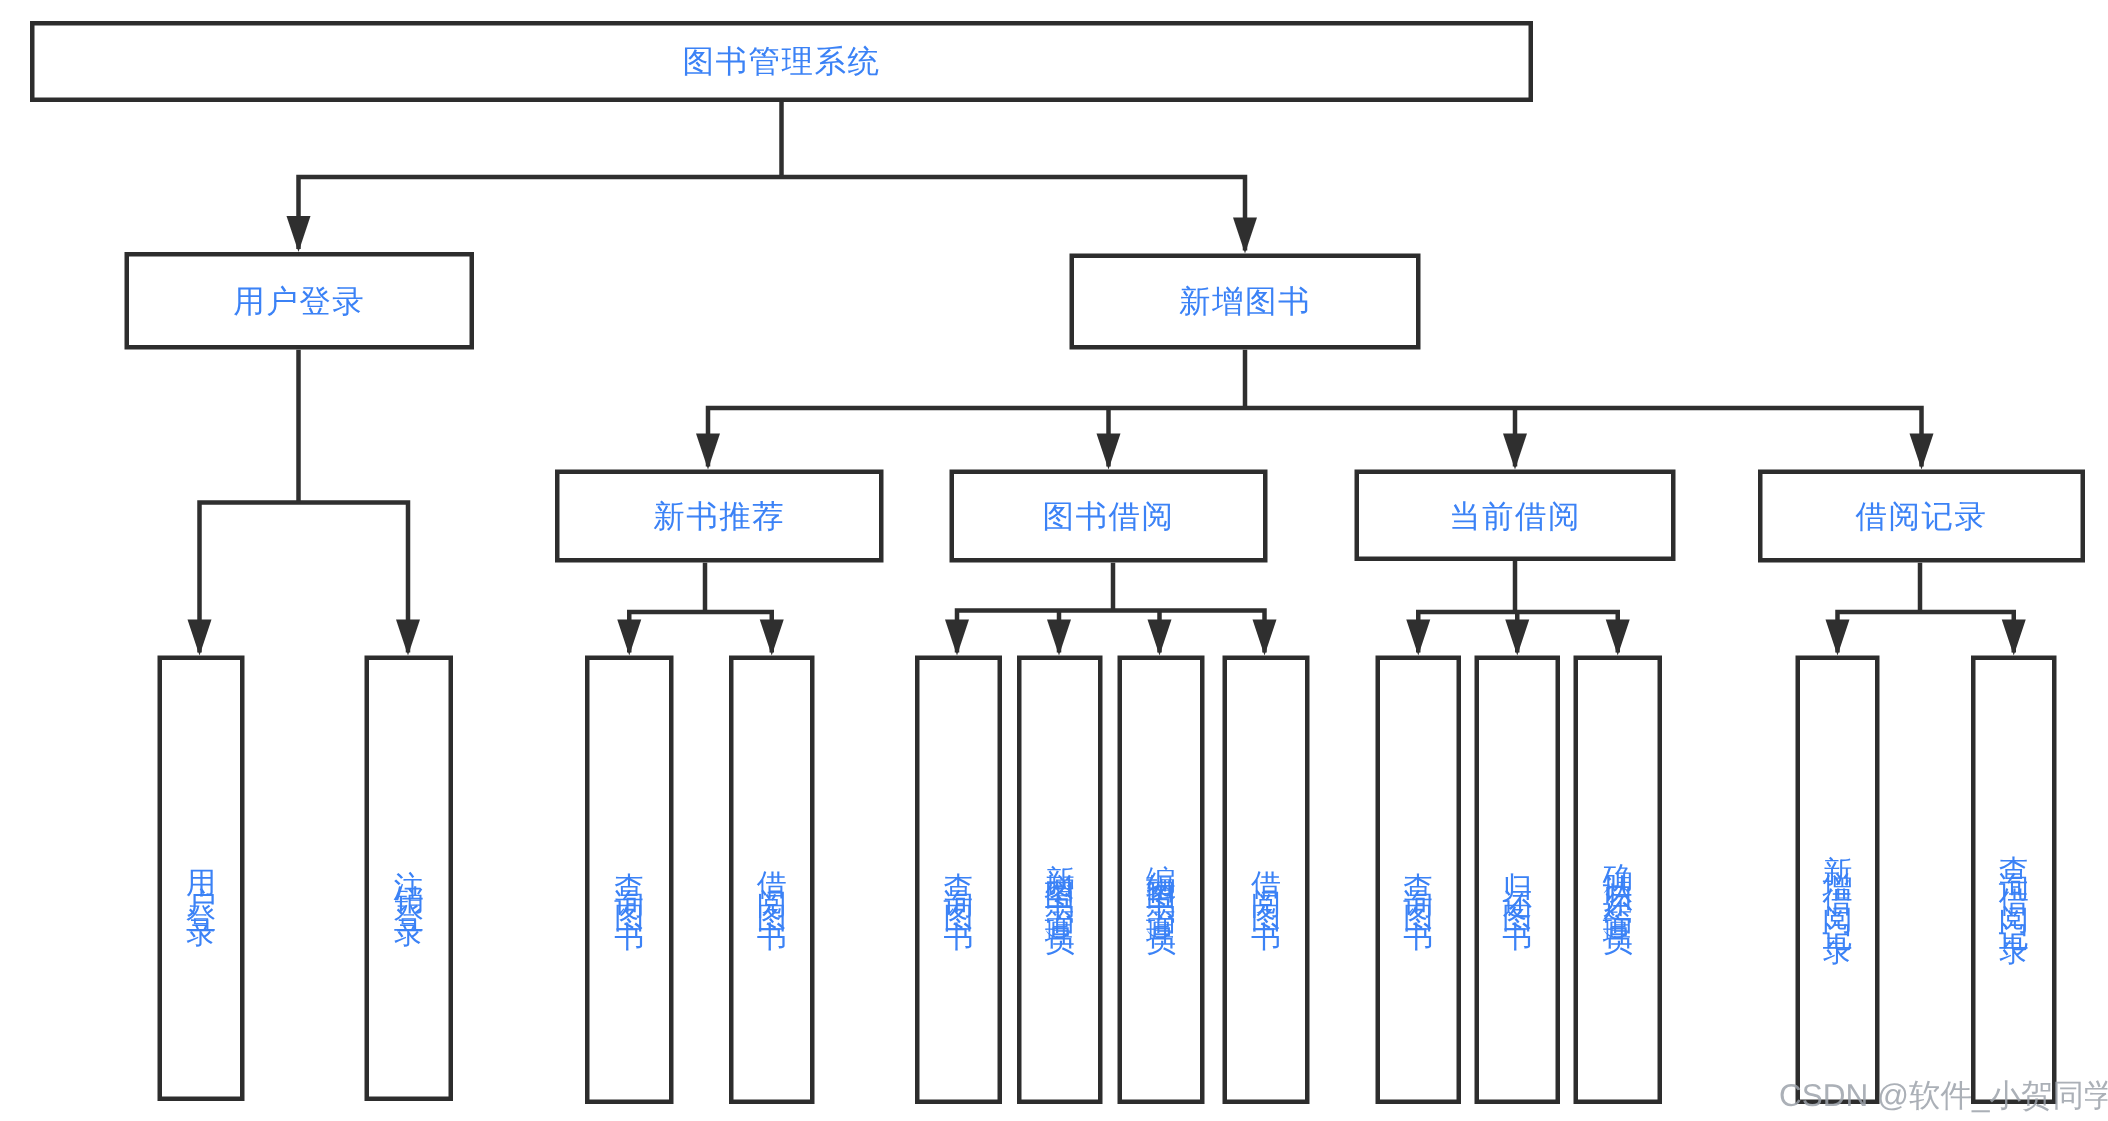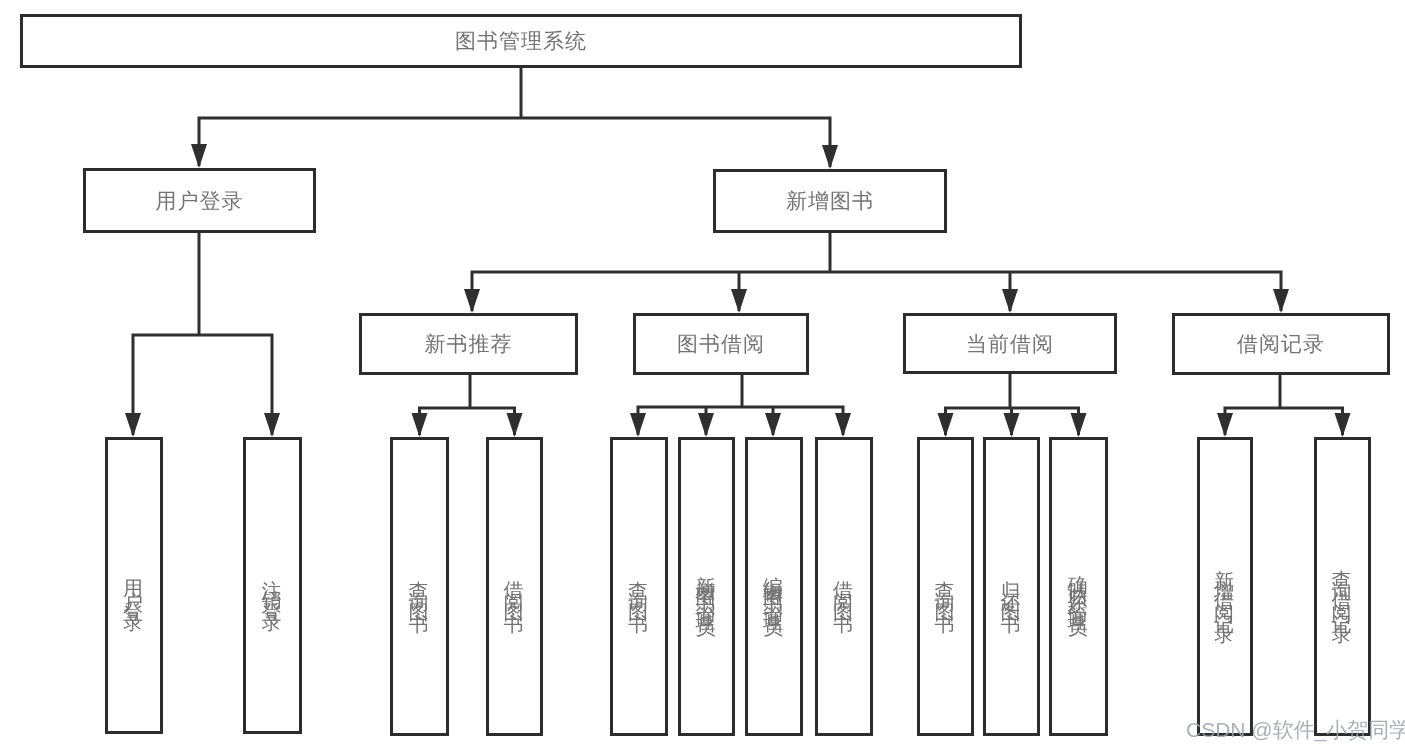--- a/index.html
+++ b/index.html
@@ -12,21 +12,21 @@
   }
   svg.connectors { position: absolute; left: 0; top: 0; }
   .node {
     position: absolute;
     box-sizing: border-box;
     background: #ffffff;
     border: 3px solid #2d2d2d;
     display: flex;
     align-items: center;
     justify-content: center;
-    color: #737373;
+    color: #3b82f6;
   }
   .hnode { font-size: 21px; letter-spacing: 1px; }
   .vnode {
     writing-mode: vertical-rl;
     text-orientation: mixed;
     font-size: 20px;
     letter-spacing: 11px;
   }
   .vnode.tight { letter-spacing: 6px; }
   .node span { display: block; }
@@ -99,24 +99,24 @@
   <span>图书管理系统</span>
 </div>
 
 <div class="node hnode" style="left:83px; top:168px; width:233px; height:65px;">
   <span>用户登录</span>
 </div>
 <div class="node hnode" style="left:713px; top:169px; width:234px; height:64px;">
   <span>新增图书</span>
 </div>
 
-<div class="node hnode" style="left:359px; top:313px; width:219px; height:62px;">
+<div class="node hnode" style="left:370px; top:313px; width:219px; height:62px;">
   <span>新书推荐</span>
 </div>
-<div class="node hnode" style="left:633px; top:313px; width:176px; height:62px;">
+<div class="node hnode" style="left:633px; top:313px; width:212px; height:62px;">
   <span>图书借阅</span>
 </div>
 <div class="node hnode" style="left:903px; top:313px; width:214px; height:61px;">
   <span>当前借阅</span>
 </div>
 <div class="node hnode" style="left:1172px; top:313px; width:218px; height:62px;justify-content:center;">
   <span>借阅记录</span>
 </div>
 
 <div class="node vnode" style="left:105px; top:437px; width:58px; height:297px;">

